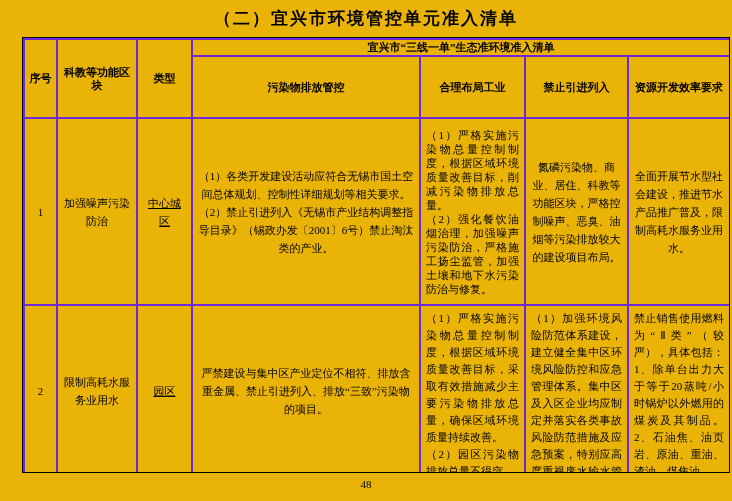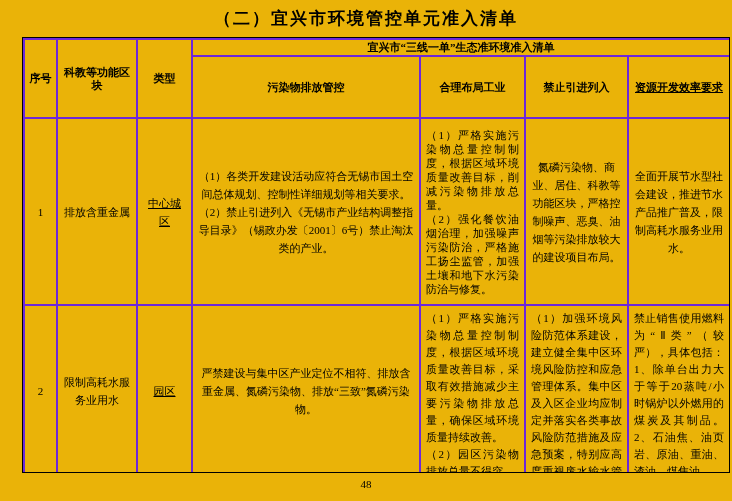--- a/index.html
+++ b/index.html
@@ -54,21 +54,21 @@
     white-space: pre-line;
     overflow: hidden;
     box-sizing: border-box;
     font-weight: normal;
   }
   table.acc th { font-weight: bold; }
   tr.hdr-group { height: 16px; }
   tr.hdr-group th { line-height: 13px; padding: 1px 4px; }
   tr.hdr-cols  { height: 62px; }
   tr.hdr-cols th { line-height: 21px; }
-  th.col-resource { padding: 2px 11px; line-height: 23px; text-decoration: underline; }
+  th.col-resource { padding: 2px 11px; line-height: 23px; }
   tr.row-1 { height: 187px; }
   tr.row-2 { height: 171px; }
   td.txt { text-align: justify; }
   td.top { vertical-align: top; }
   td.type-cell { padding: 2px 12px; line-height: 30px; text-decoration: underline; }
   td.name-cell { line-height: 20px; }
   .clip { height: 162px; overflow: hidden; text-align: justify; line-height: 17px; }
   .clip2 { line-height: 14px; text-align: justify; }
   .page-number {
     position: absolute;
@@ -105,34 +105,34 @@
         <th colspan="4">宜兴市“三线一单”生态准环境准入清单</th>
       </tr>
       <tr class="hdr-cols">
         <th>污染物排放管控</th>
         <th>合理布局工业</th>
         <th>禁止引进列入</th>
         <th class="col-resource">资源开发效率要求</th>
       </tr>
       <tr class="row-1">
         <td>1</td>
-        <td class="name-cell">排放含重金属</td>
+        <td class="name-cell">加强噪声污染防治</td>
         <td class="type-cell">中心城区</td>
         <td class="txt">（1）各类开发建设活动应符合无锡市国土空间总体规划、控制性详细规划等相关要求。
 （2）禁止引进列入《无锡市产业结构调整指导目录》（锡政办发〔2001〕6号）禁止淘汰类的产业。</td>
         <td class="txt top"><div class="clip2">（1）严格实施污染物总量控制制度，根据区域环境质量改善目标，削减污染物排放总量。
 （2）强化餐饮油烟治理，加强噪声污染防治，严格施工扬尘监管，加强土壤和地下水污染防治与修复。</div></td>
         <td class="txt">氮磷污染物、商业、居住、科教等功能区块，严格控制噪声、恶臭、油烟等污染排放较大的建设项目布局。</td>
         <td class="txt">全面开展节水型社会建设，推进节水产品推广普及，限制高耗水服务业用水。</td>
       </tr>
       <tr class="row-2">
         <td>2</td>
         <td class="name-cell">限制高耗水服务业用水</td>
         <td class="type-cell">园区</td>
-        <td class="txt">严禁建设与集中区产业定位不相符、排放含重金属、氮磷污染物、排放“三致”氮磷污染物。</td>
+        <td class="txt">严禁建设与集中区产业定位不相符、排放含重金属、禁止引进列入、排放“三致”污染物的项目。</td>
         <td class="txt top"><div class="clip">（1）严格实施污染物总量控制制度，根据区域环境质量改善目标，采取有效措施减少主要污染物排放总量，确保区域环境质量持续改善。
 （2）园区污染物排放总量不得突</div></td>
         <td class="txt top"><div class="clip">（1）加强环境风险防范体系建设，建立健全集中区环境风险防控和应急管理体系。集中区及入区企业均应制定并落实各类事故风险防范措施及应急预案，特别应高度重视废水输水管道、危废储运的环境安全；储备必须的设备物</div></td>
         <td class="txt top"><div class="clip">禁止销售使用燃料为“Ⅱ类”（较严），具体包括：1、除单台出力大于等于20蒸吨/小时锅炉以外燃用的煤炭及其制品。2、石油焦、油页岩、原油、重油、渣油、煤焦油</div></td>
       </tr>
     </tbody>
       </table>
   </div>
 
   <div class="page-number">48</div>

